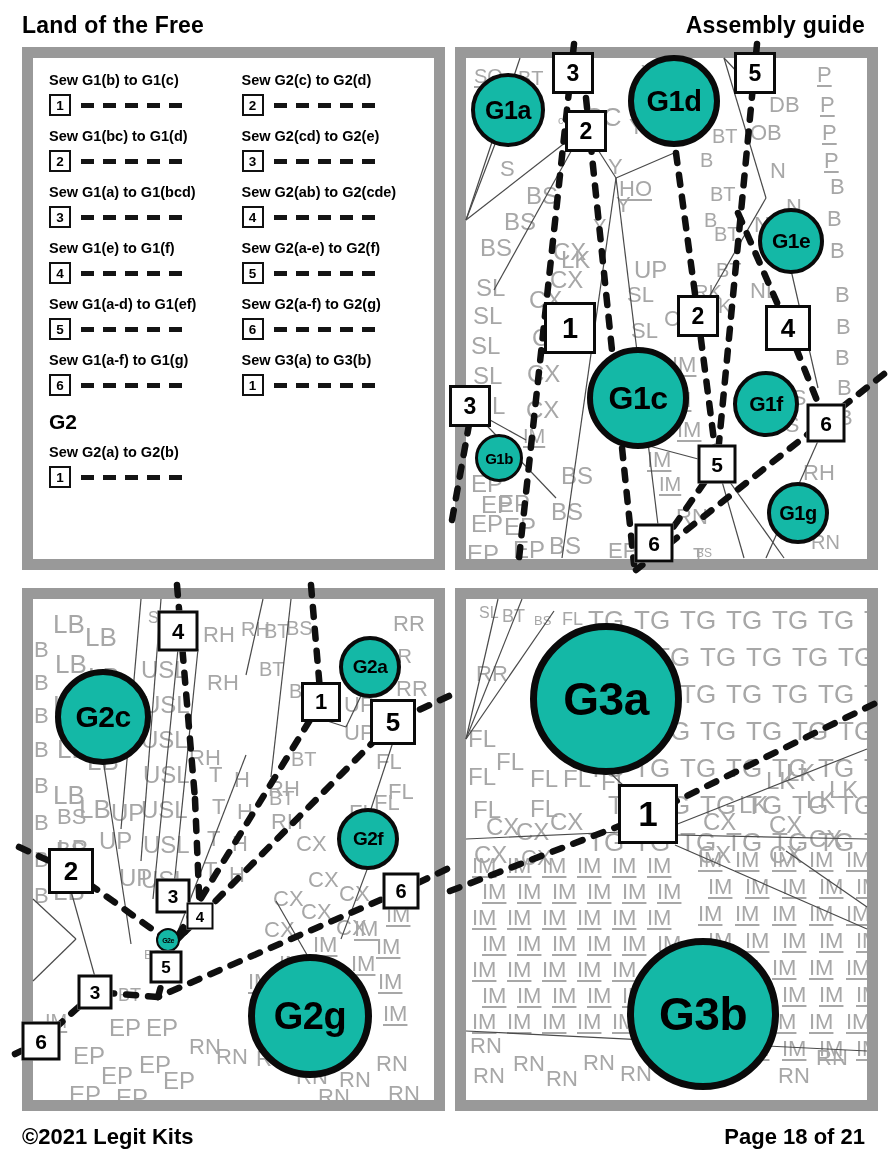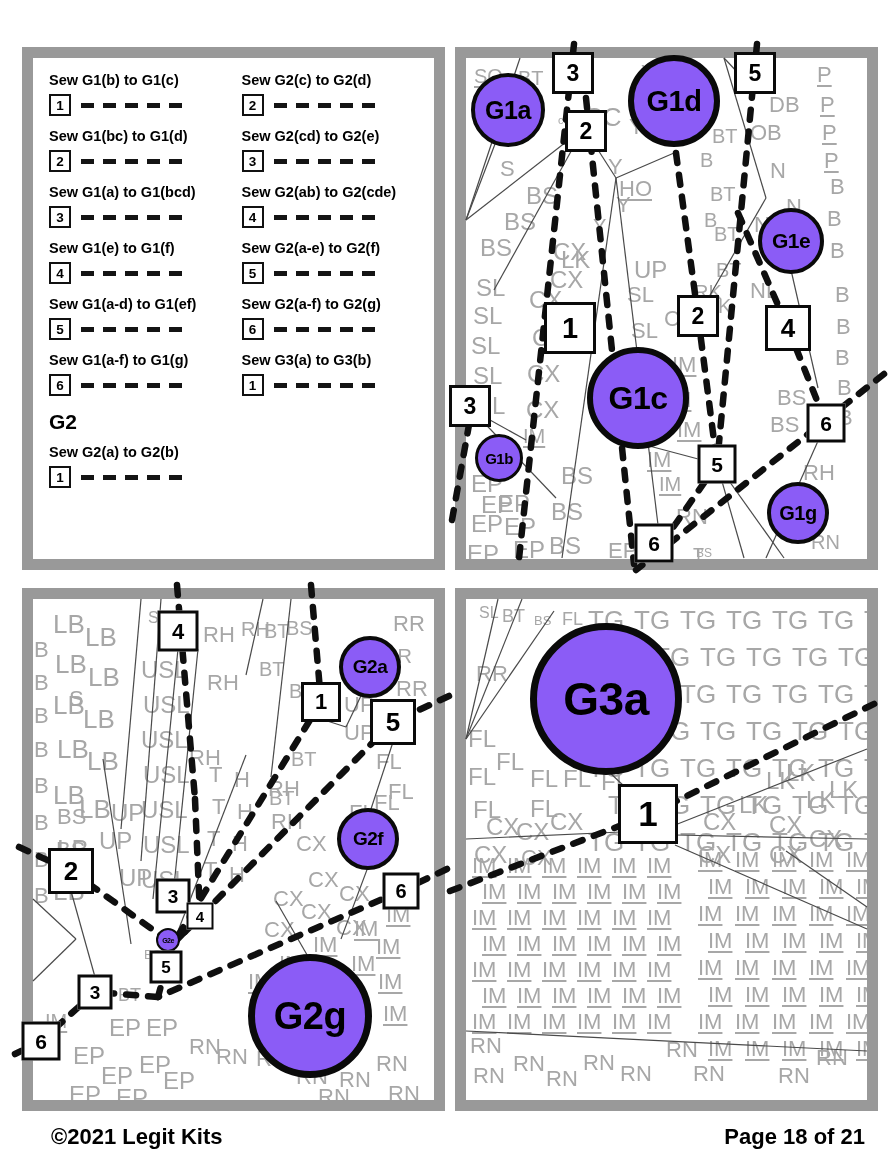--- a/index.html
+++ b/index.html
@@ -2,21 +2,21 @@
 <html><head>
 <meta charset="utf-8">
 <style>
   html,body{margin:0;padding:0;background:#fff;}
   #page{position:relative;width:889px;height:1167px;background:#fff;overflow:hidden;
         font-family:"Liberation Sans",sans-serif;color:#000;}
   .hdr{position:absolute;top:12px;font-size:23px;font-weight:bold;letter-spacing:.2px;}
   #title{left:22px;}
   #subtitle{right:24px;text-align:right;}
   .ftr{position:absolute;top:1124px;font-size:22px;font-weight:bold;}
-  #copyright{left:22px;margin-left:29px;}
+  #copyright{left:22px;}
   #pagenum{right:24px;text-align:right;}
 
   .panel{position:absolute;background:#fff;border:11px solid #999;width:401px;height:501px;}
   #p-ins{left:22px;top:47px;}
   #p-g1{left:455px;top:47px;}
   #p-g2{left:22px;top:588px;}
   #p-g3{left:455px;top:588px;}
 
   
   .ins-wrap{position:absolute;inset:0;padding:14px 16px;display:flex;gap:16px;box-sizing:border-box;}
@@ -30,29 +30,31 @@
            justify-content:center;font-size:13.5px;font-weight:bold;flex:0 0 auto;}
   .ins-dash{width:102px;height:5px;
             background:repeating-linear-gradient(90deg,#141414 0 13px,transparent 13px 22px);}
 
   
   .letters-layer{position:absolute;inset:0;overflow:hidden;z-index:1;}
   .bg-letter{position:absolute;line-height:1;color:#a7a7a7;font-weight:400;white-space:nowrap;}
   .bg-letter.u{text-decoration:underline;text-decoration-thickness:2px;text-underline-offset:3px;}
   .lines-layer{position:absolute;left:-30px;top:-30px;width:461px;height:561px;z-index:2;pointer-events:none;}
   .marks-layer{position:absolute;inset:0;z-index:3;}
-  .pc{position:absolute;border-radius:50%;background:#8b5cf6;display:flex;align-items:center;
+  .pc{position:absolute;border-radius:50%;background:#14b8a6;display:flex;align-items:center;
       justify-content:center;font-weight:bold;transform:translate(-50%,-50%);letter-spacing:-.5px;}
   .ps{position:absolute;background:#fff;display:flex;align-items:center;justify-content:center;
       font-weight:bold;transform:translate(-50%,-50%);}
 </style>
 </head>
 <body>
 
 <div id="page">
+  <div id="title" class="hdr">Land of the Free</div>
+  <div id="subtitle" class="hdr">Assembly guide</div>
 
   <div id="p-ins" class="panel">
     <div class="ins-wrap">
       <div class="ins-col">
           <div class="ins-step">
             <div class="ins-text">Sew G1(b) to G1(c)</div>
             <div class="ins-row">
               <div class="ins-num">1</div>
               <div class="ins-dash"></div>
             </div>
@@ -265,20 +267,21 @@
         <line x1="322" y1="270" x2="360" y2="365" stroke="#0f0f0f" stroke-width="6.5" stroke-dasharray="10 12" stroke-linecap="round"></line>
         <line x1="418" y1="316" x2="170" y2="512" stroke="#0f0f0f" stroke-width="6.5" stroke-dasharray="10 12" stroke-linecap="round"></line>
         <line x1="-14" y1="462" x2="6" y2="350" stroke="#0f0f0f" stroke-width="6.5" stroke-dasharray="10 12" stroke-linecap="round"></line>
       </svg>
       <div class="marks-layer">
         <div class="pc" style="height: 66px; width: 66px; left: 42px; top: 52px; border: 4.5px solid rgb(10, 10, 10); font-size: 25px;">G1a</div>
         <div class="pc" style="height: 80px; width: 80px; left: 208px; top: 43px; border: 6px solid rgb(10, 10, 10); font-size: 29px;">G1d</div>
         <div class="pc" style="height: 58px; width: 58px; left: 325px; top: 183px; border: 4.5px solid rgb(10, 10, 10); font-size: 21px;">G1e</div>
         <div class="pc" style="height: 90px; width: 90px; left: 172px; top: 340px; border: 6px solid rgb(10, 10, 10); font-size: 32px;">G1c</div>
         <div class="pc" style="height: 42px; width: 42px; left: 33px; top: 400px; border: 3.5px solid rgb(10, 10, 10); font-size: 15px;">G1b</div>
+        <div class="pc" style="height: 58px; width: 58px; left: 300px; top: 346px; border: 4.5px solid rgb(10, 10, 10); font-size: 21px;">G1f</div>
         <div class="pc" style="height: 54px; width: 54px; left: 332px; top: 455px; border: 4.5px solid rgb(10, 10, 10); font-size: 20px;">G1g</div>
         <div class="ps" style="height: 36px; width: 36px; left: 107px; top: 15px; border: 3px solid rgb(10, 10, 10); font-size: 23px;">3</div>
         <div class="ps" style="height: 36px; width: 36px; left: 120px; top: 73px; border: 3px solid rgb(10, 10, 10); font-size: 23px;">2</div>
         <div class="ps" style="height: 36px; width: 36px; left: 289px; top: 15px; border: 3px solid rgb(10, 10, 10); font-size: 23px;">5</div>
         <div class="ps" style="height: 46px; width: 46px; left: 104px; top: 270px; border: 3px solid rgb(10, 10, 10); font-size: 29px;">1</div>
         <div class="ps" style="height: 36px; width: 36px; left: 232px; top: 258px; border: 3px solid rgb(10, 10, 10); font-size: 23px;">2</div>
         <div class="ps" style="height: 40px; width: 40px; left: 322px; top: 270px; border: 3px solid rgb(10, 10, 10); font-size: 26px;">4</div>
         <div class="ps" style="height: 36px; width: 36px; left: 4px; top: 348px; border: 3px solid rgb(10, 10, 10); font-size: 23px;">3</div>
         <div class="ps" style="height: 33px; width: 33px; left: 360px; top: 365px; border: 3px solid rgb(10, 10, 10); font-size: 21px;">6</div>
         <div class="ps" style="height: 33px; width: 33px; left: 251px; top: 406px; border: 3px solid rgb(10, 10, 10); font-size: 21px;">5</div>
@@ -414,20 +417,21 @@
         <line x1="368" y1="292" x2="125" y2="398" stroke="#0f0f0f" stroke-width="6.5" stroke-dasharray="10 12" stroke-linecap="round"></line>
         <line x1="140" y1="345" x2="133" y2="368" stroke="#0f0f0f" stroke-width="6.5" stroke-dasharray="10 12" stroke-linecap="round"></line>
         <line x1="133" y1="368" x2="125" y2="398" stroke="#0f0f0f" stroke-width="6.5" stroke-dasharray="10 12" stroke-linecap="round"></line>
         <line x1="125" y1="398" x2="62" y2="393" stroke="#0f0f0f" stroke-width="6.5" stroke-dasharray="10 12" stroke-linecap="round"></line>
         <line x1="62" y1="393" x2="8" y2="442" stroke="#0f0f0f" stroke-width="6.5" stroke-dasharray="10 12" stroke-linecap="round"></line>
         <line x1="8" y1="442" x2="-18" y2="455" stroke="#0f0f0f" stroke-width="6.5" stroke-dasharray="10 12" stroke-linecap="round"></line>
         <line x1="-14" y1="248" x2="38" y2="272" stroke="#0f0f0f" stroke-width="6.5" stroke-dasharray="10 12" stroke-linecap="round"></line>
         <line x1="38" y1="272" x2="137" y2="343" stroke="#0f0f0f" stroke-width="6.5" stroke-dasharray="10 12" stroke-linecap="round"></line>
       </svg>
       <div class="marks-layer">
+        <div class="pc" style="height: 84px; width: 84px; left: 70px; top: 118px; border: 6px solid rgb(10, 10, 10); font-size: 30px;">G2c</div>
         <div class="pc" style="height: 54px; width: 54px; left: 337px; top: 68px; border: 4.5px solid rgb(10, 10, 10); font-size: 19px;">G2a</div>
         <div class="pc" style="height: 54px; width: 54px; left: 335px; top: 240px; border: 4.5px solid rgb(10, 10, 10); font-size: 19px;">G2f</div>
         <div class="pc" style="height: 20px; width: 20px; left: 135px; top: 341px; border: 2px solid rgb(10, 10, 10); font-size: 7px;">G2e</div>
         <div class="pc" style="height: 110px; width: 110px; left: 277px; top: 417px; border: 7px solid rgb(10, 10, 10); font-size: 38px;">G2g</div>
         <div class="ps" style="height: 35px; width: 35px; left: 145px; top: 32px; border: 3px solid rgb(10, 10, 10); font-size: 22px;">4</div>
         <div class="ps" style="height: 34px; width: 34px; left: 288px; top: 103px; border: 3px solid rgb(10, 10, 10); font-size: 22px;">1</div>
         <div class="ps" style="height: 40px; width: 40px; left: 360px; top: 123px; border: 3px solid rgb(10, 10, 10); font-size: 26px;">5</div>
         <div class="ps" style="height: 40px; width: 40px; left: 38px; top: 272px; border: 3px solid rgb(10, 10, 10); font-size: 26px;">2</div>
         <div class="ps" style="height: 29px; width: 29px; left: 140px; top: 297px; border: 3px solid rgb(10, 10, 10); font-size: 19px;">3</div>
         <div class="ps" style="height: 23px; width: 23px; left: 167px; top: 317px; border: 2px solid rgb(10, 10, 10); font-size: 15px;">4</div>
@@ -615,19 +619,20 @@
         <line x1="209" y1="236" x2="401" y2="240" stroke="#4a4a4a" stroke-width="1.2"></line>
         <line x1="209" y1="246" x2="401" y2="330" stroke="#4a4a4a" stroke-width="1.2"></line>
         <line x1="0" y1="432" x2="401" y2="452" stroke="#4a4a4a" stroke-width="1.2"></line>
         <line x1="320" y1="252" x2="401" y2="308" stroke="#4a4a4a" stroke-width="1.2"></line>
         <line x1="140" y1="170" x2="182" y2="210" stroke="#4a4a4a" stroke-width="1.2"></line>
         <line x1="-16" y1="292" x2="182" y2="216" stroke="#0f0f0f" stroke-width="6.5" stroke-dasharray="10 12" stroke-linecap="round"></line>
         <line x1="182" y1="216" x2="418" y2="100" stroke="#0f0f0f" stroke-width="6.5" stroke-dasharray="10 12" stroke-linecap="round"></line>
       </svg>
       <div class="marks-layer">
         <div class="pc" style="height: 138px; width: 138px; left: 140px; top: 100px; border: 7px solid rgb(10, 10, 10); font-size: 46px;">G3a</div>
+        <div class="pc" style="height: 138px; width: 138px; left: 237px; top: 415px; border: 7px solid rgb(10, 10, 10); font-size: 46px;">G3b</div>
         <div class="ps" style="height: 54px; width: 54px; left: 182px; top: 215px; border: 3px solid rgb(10, 10, 10); font-size: 35px;">1</div>
       </div>
     </div>
 
   <div id="copyright" class="ftr">©2021 Legit Kits</div>
   <div id="pagenum" class="ftr">Page 18 of 21</div>
 </div>
 
 </body></html>

